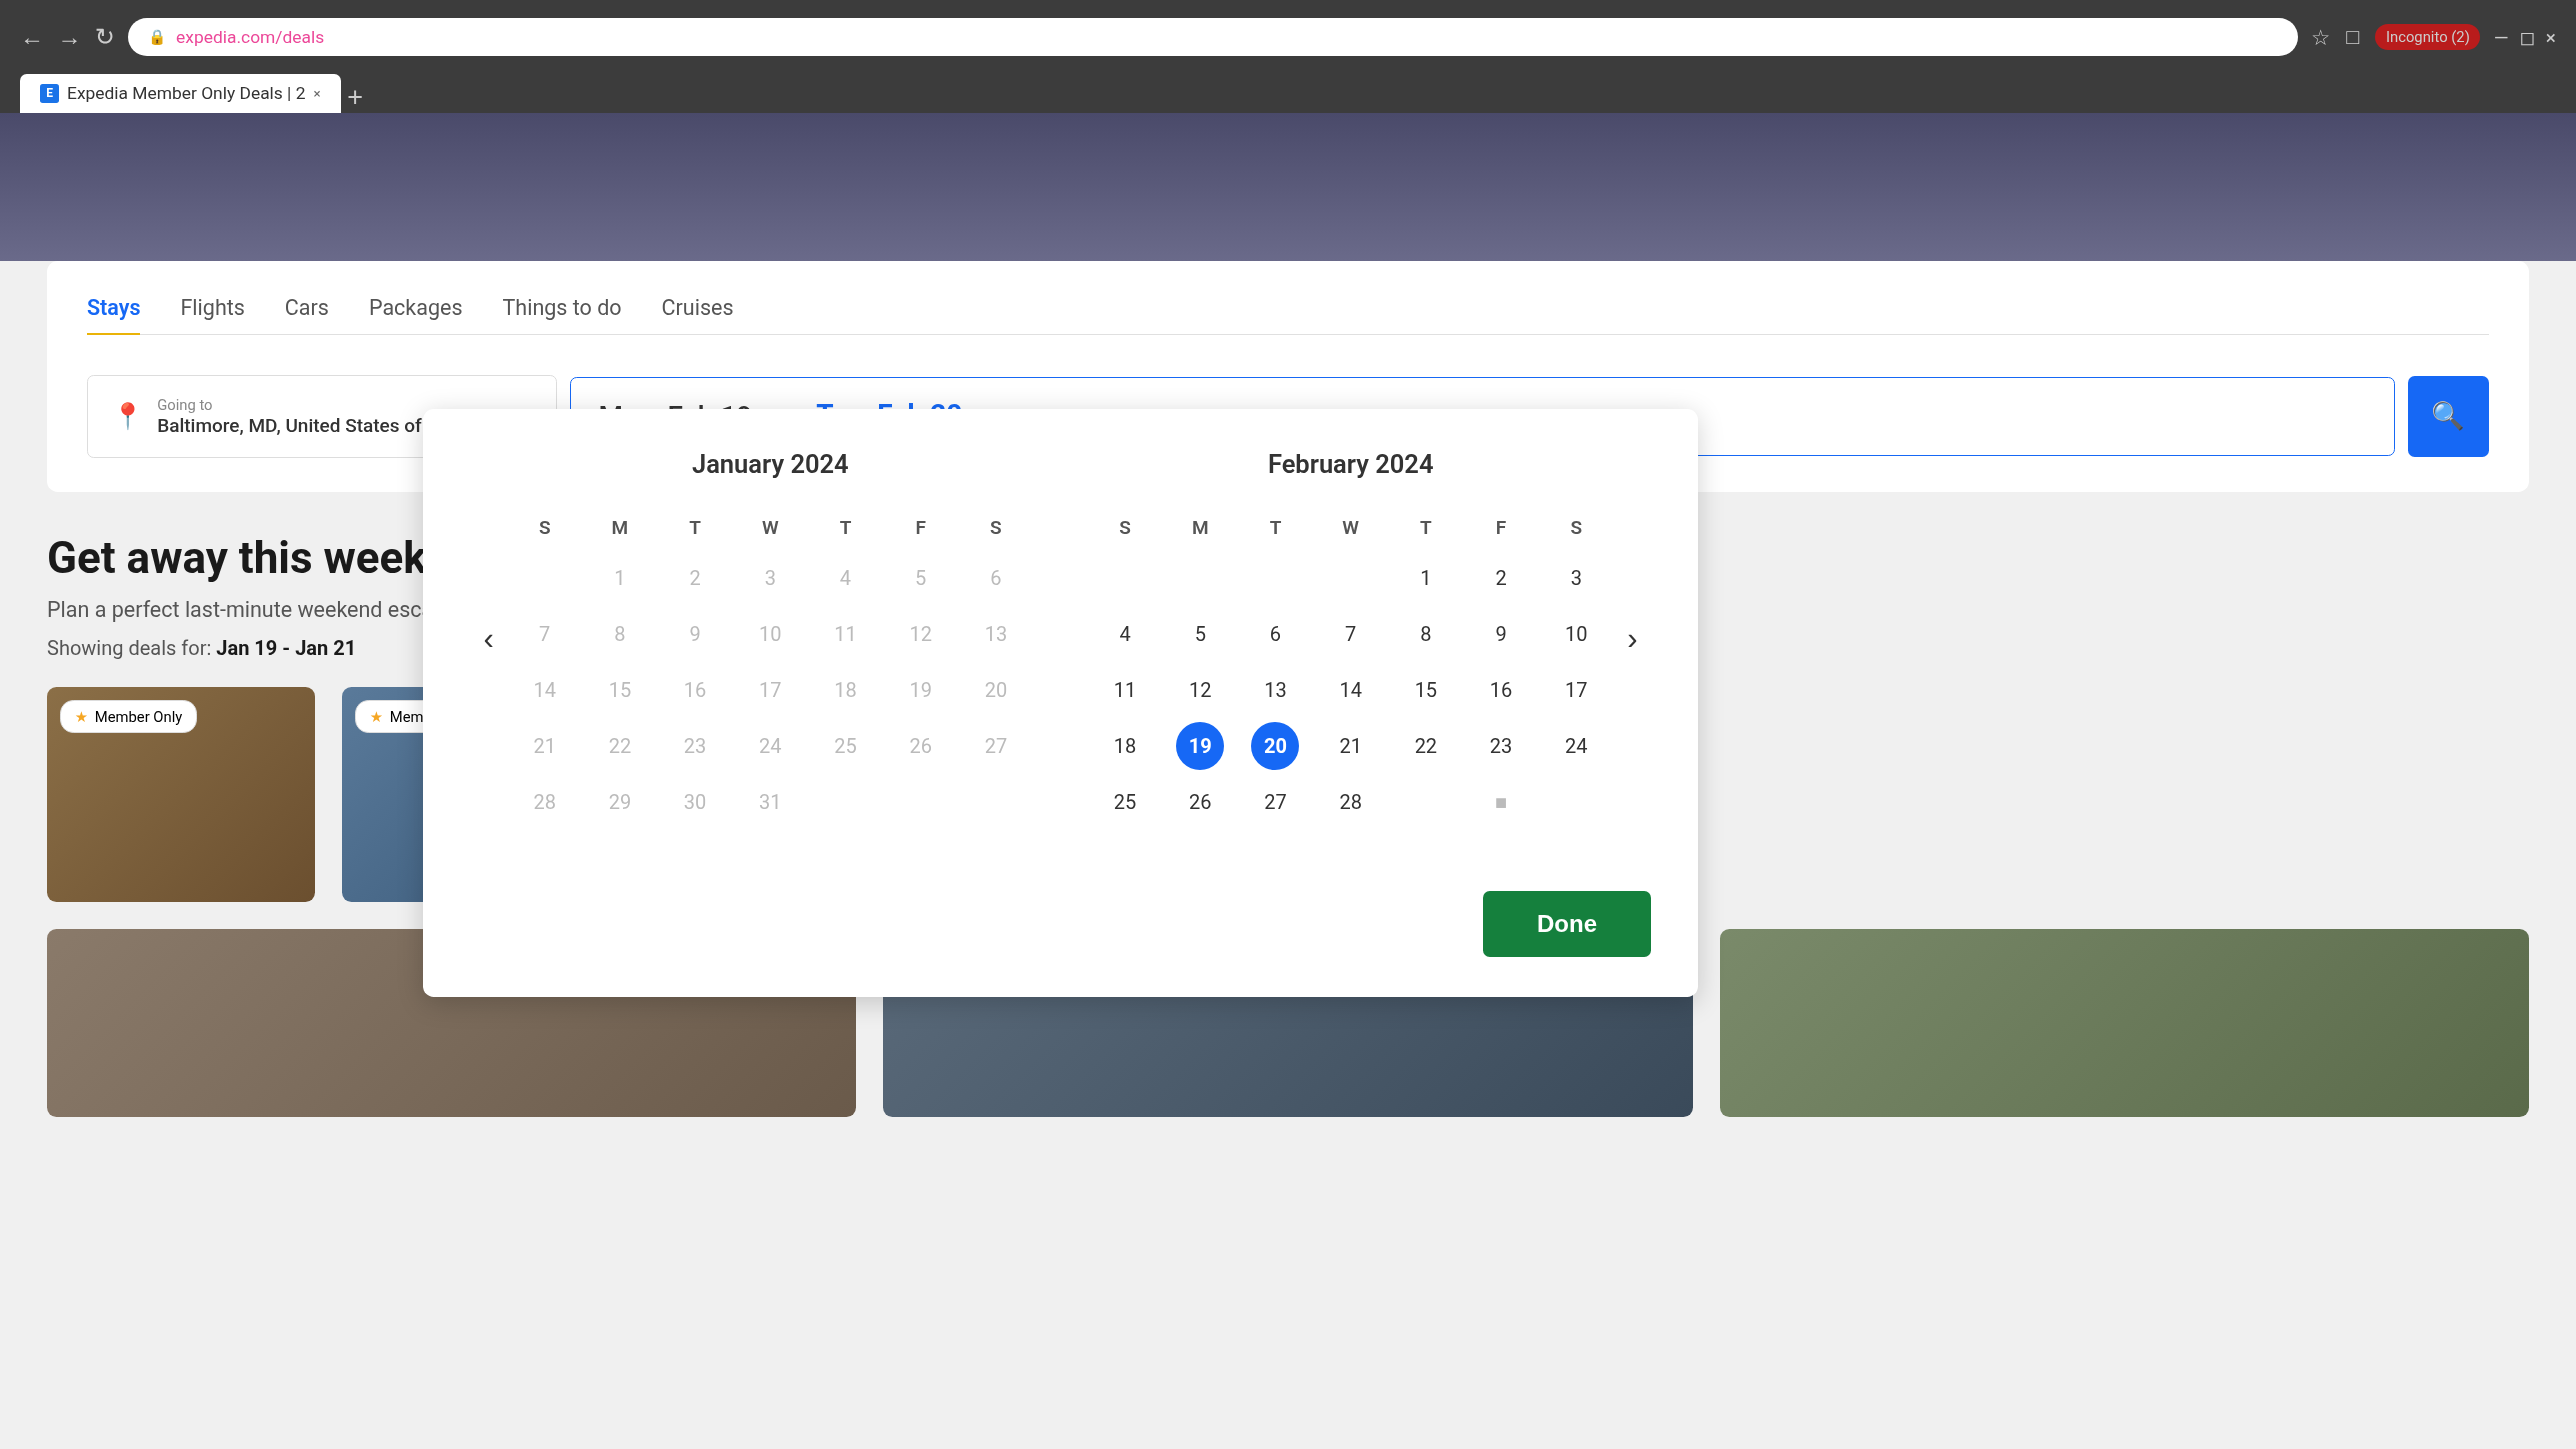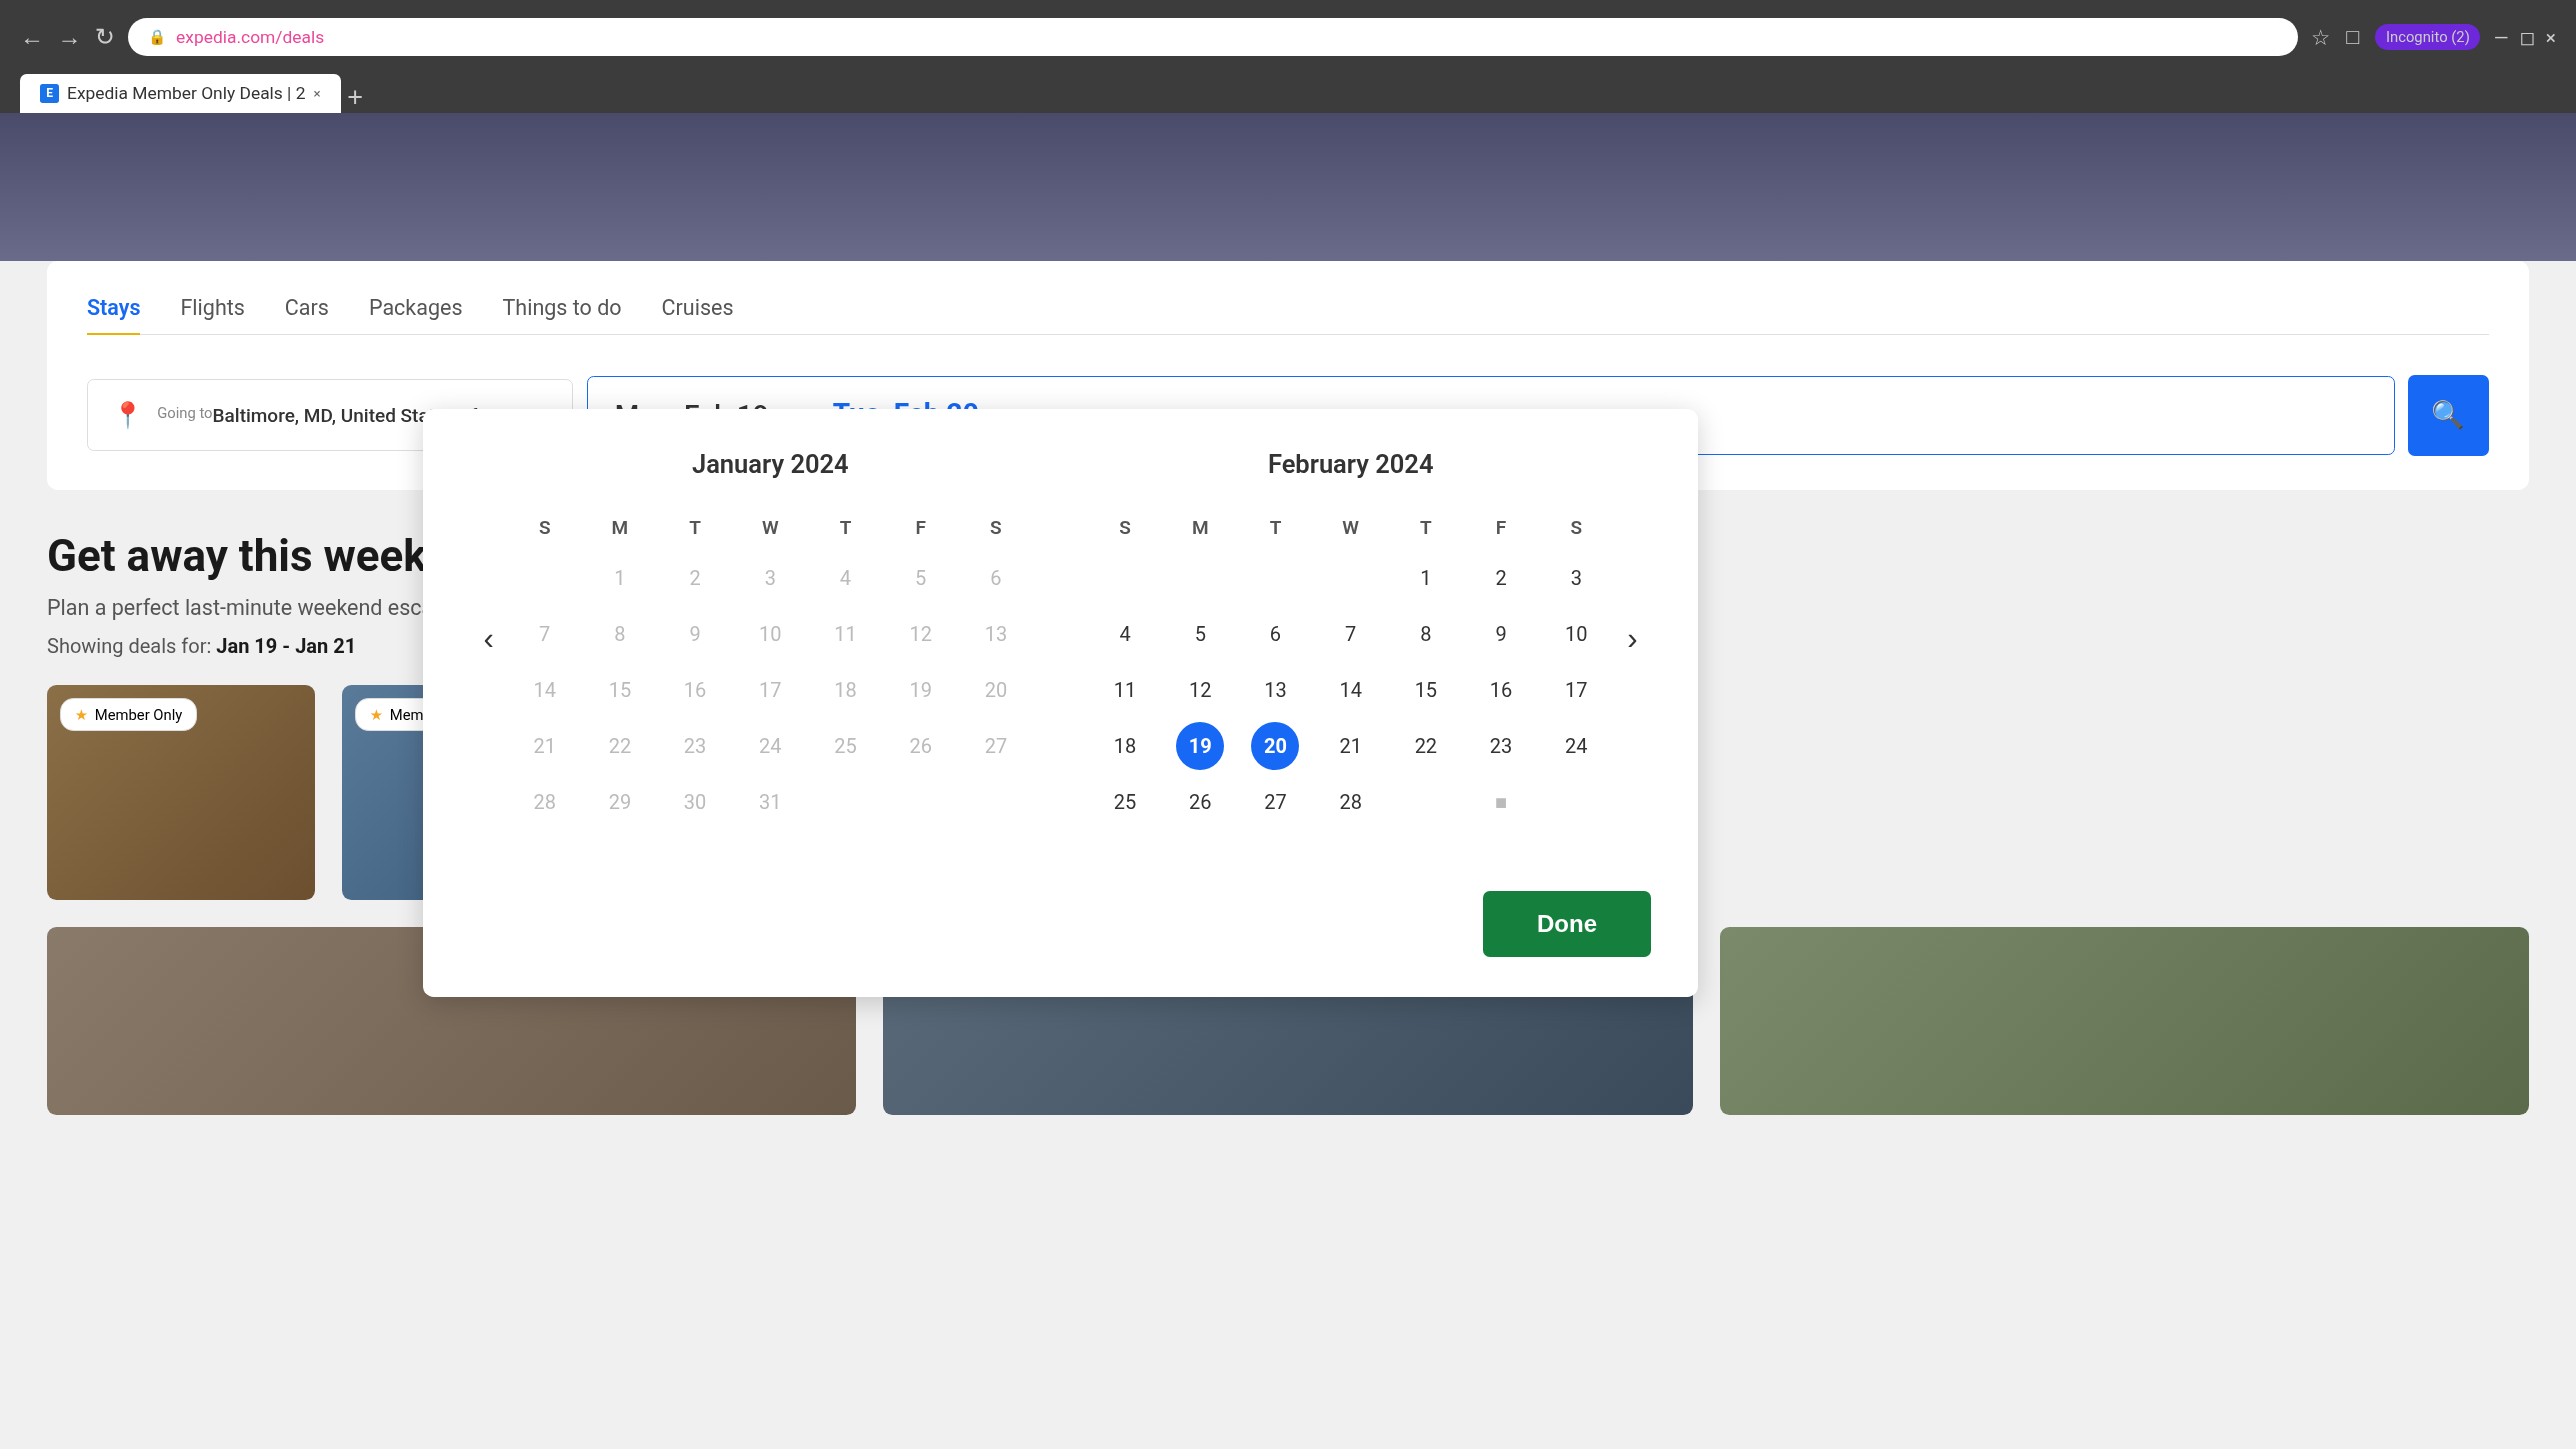--- a/index.html
+++ b/index.html
@@ -89,21 +89,21 @@
       font-size: 17.4px;
     }
     .browser-actions {
       display: flex;
       align-items: center;
       gap: 16px;
       color: #ccc;
       font-size: 21.5px;
     }
     .incognito-badge {
-      background: #6d28d9;
+      background: #b91c1c;
       color: #ccc;
       padding: 4px 10.7px;
       border-radius: 13.4px;
       font-size: 14.8px;
     }
     .window-controls {
       display: flex;
       gap: 10.7px;
       color: #ccc;
       font-size: 19px;
@@ -170,21 +170,21 @@
       gap: 13.4px;
       min-width: 470px;
       cursor: pointer;
     }
     .dest-icon {
       color: #1668f5;
       font-size: 25.5px;
     }
     .dest-text {
       display: flex;
-      flex-direction: row;
+      flex-direction: column;
     }
     .dest-label {
       font-size: 14.8px;
       color: #888;
     }
     .dest-value {
       font-size: 19px;
       color: #333;
       font-weight: 500;
     }

